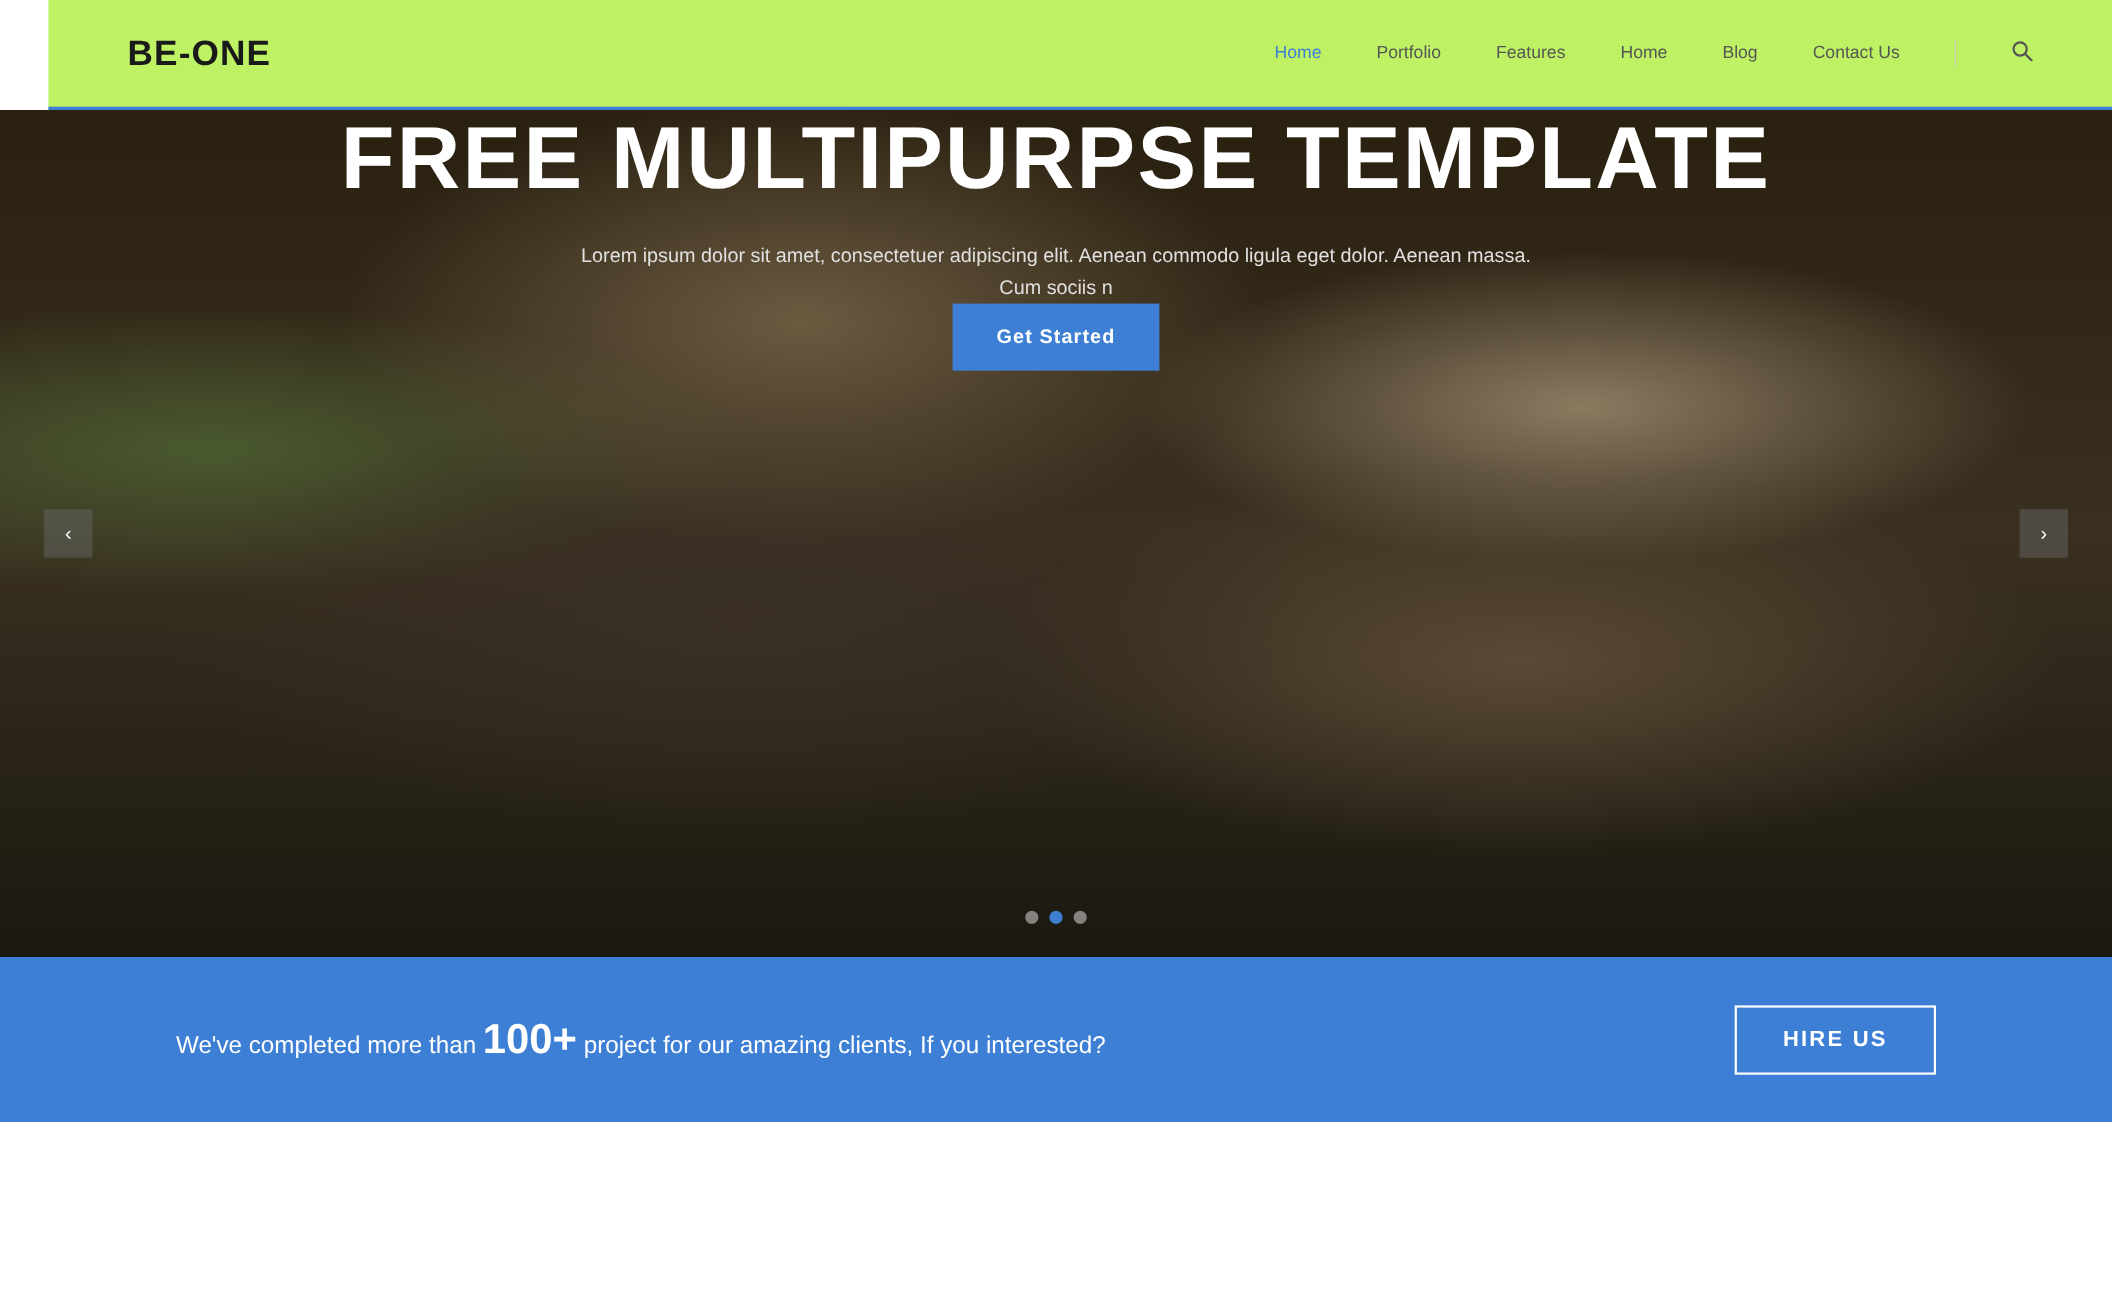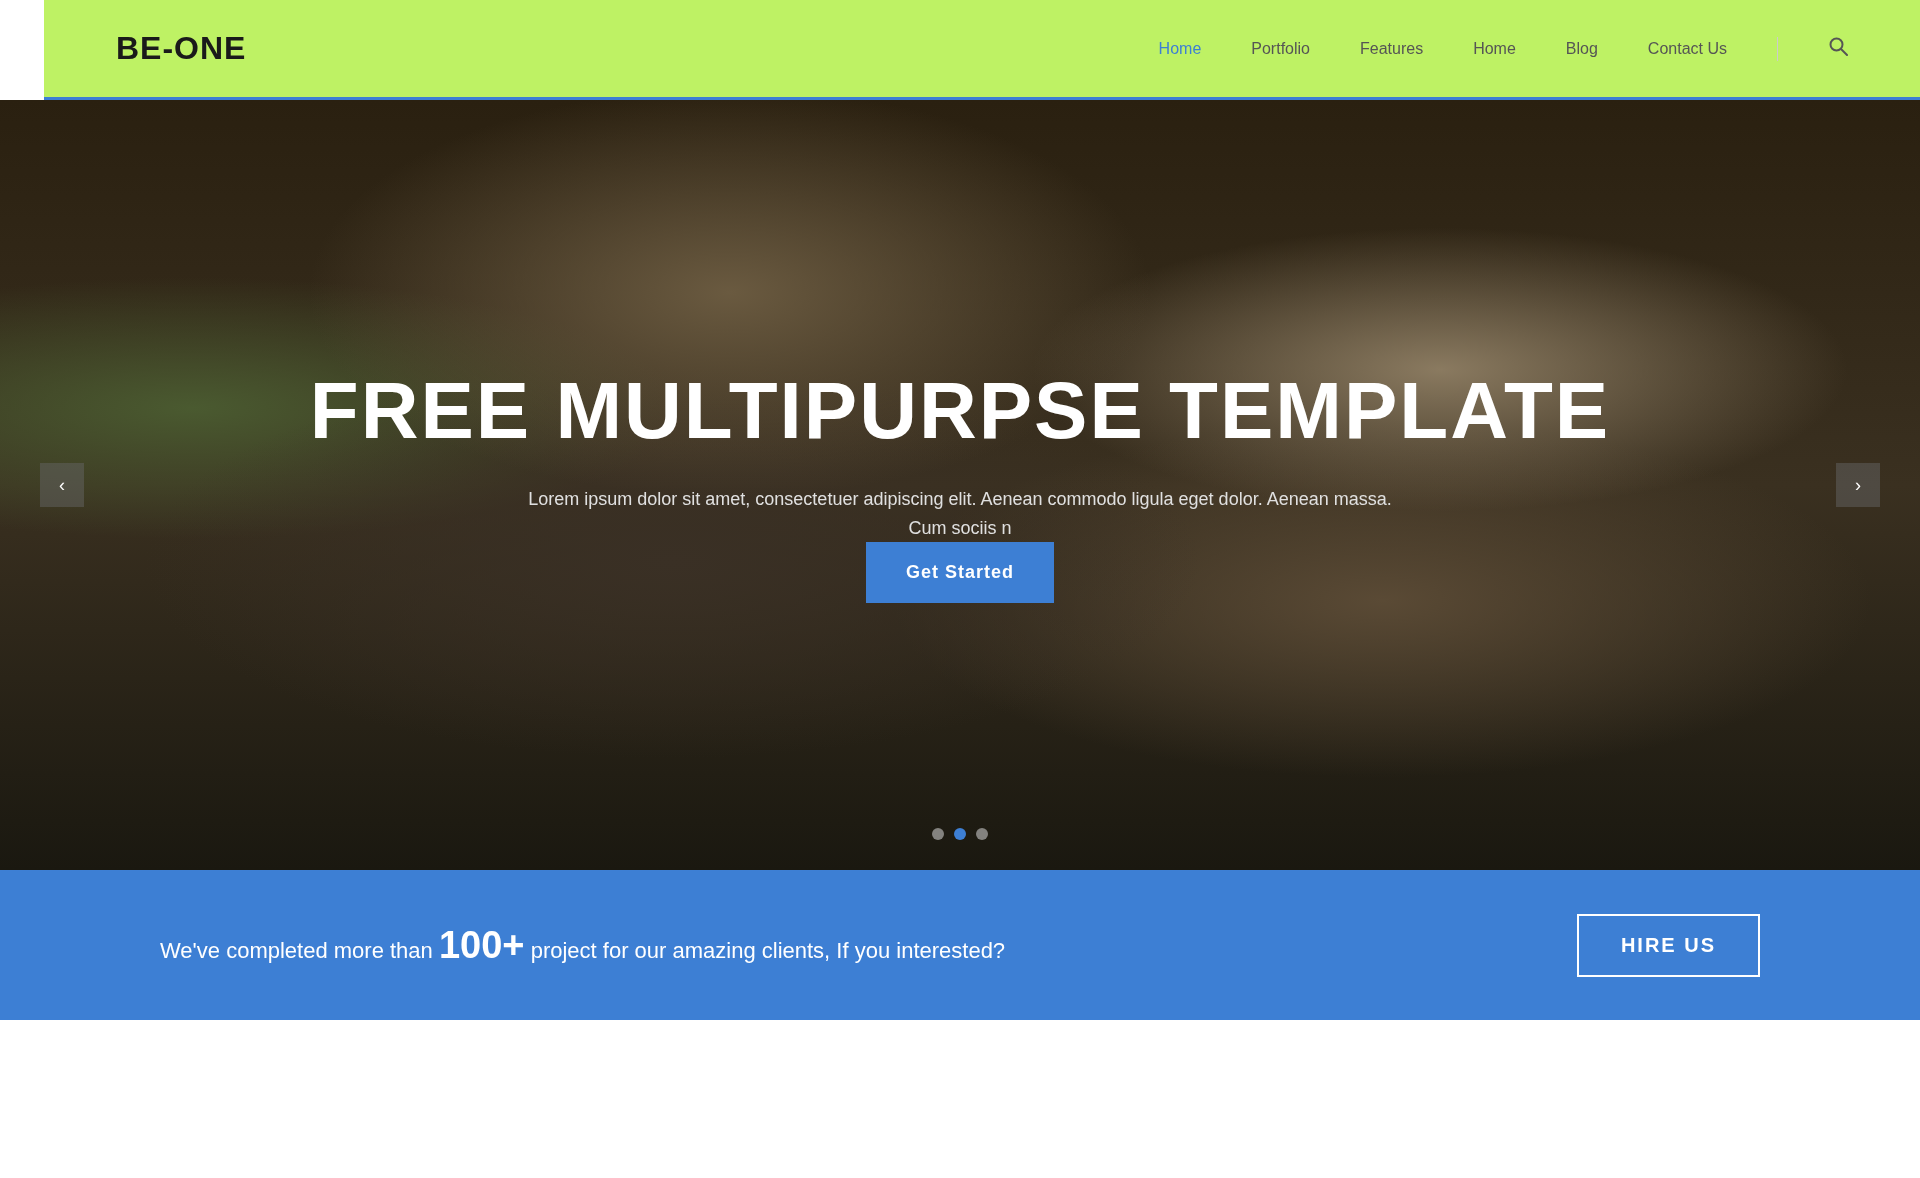--- a/index.html
+++ b/index.html
@@ -108,21 +108,20 @@
         linear-gradient(to bottom, #2a2010 0%, #3a3020 50%, #1a1810 100%);
     }
 
     .hero-content {
       position: relative;
       z-index: 5;
       height: 100%;
       display: flex;
       flex-direction: column;
       align-items: center;
-      justify-content: center;
       text-align: center;
       padding: 0 200px;
     }
 
     .hero-title {
       font-size: 80px;
       font-weight: 900;
       color: #ffffff;
       text-transform: uppercase;
       letter-spacing: 2px;

